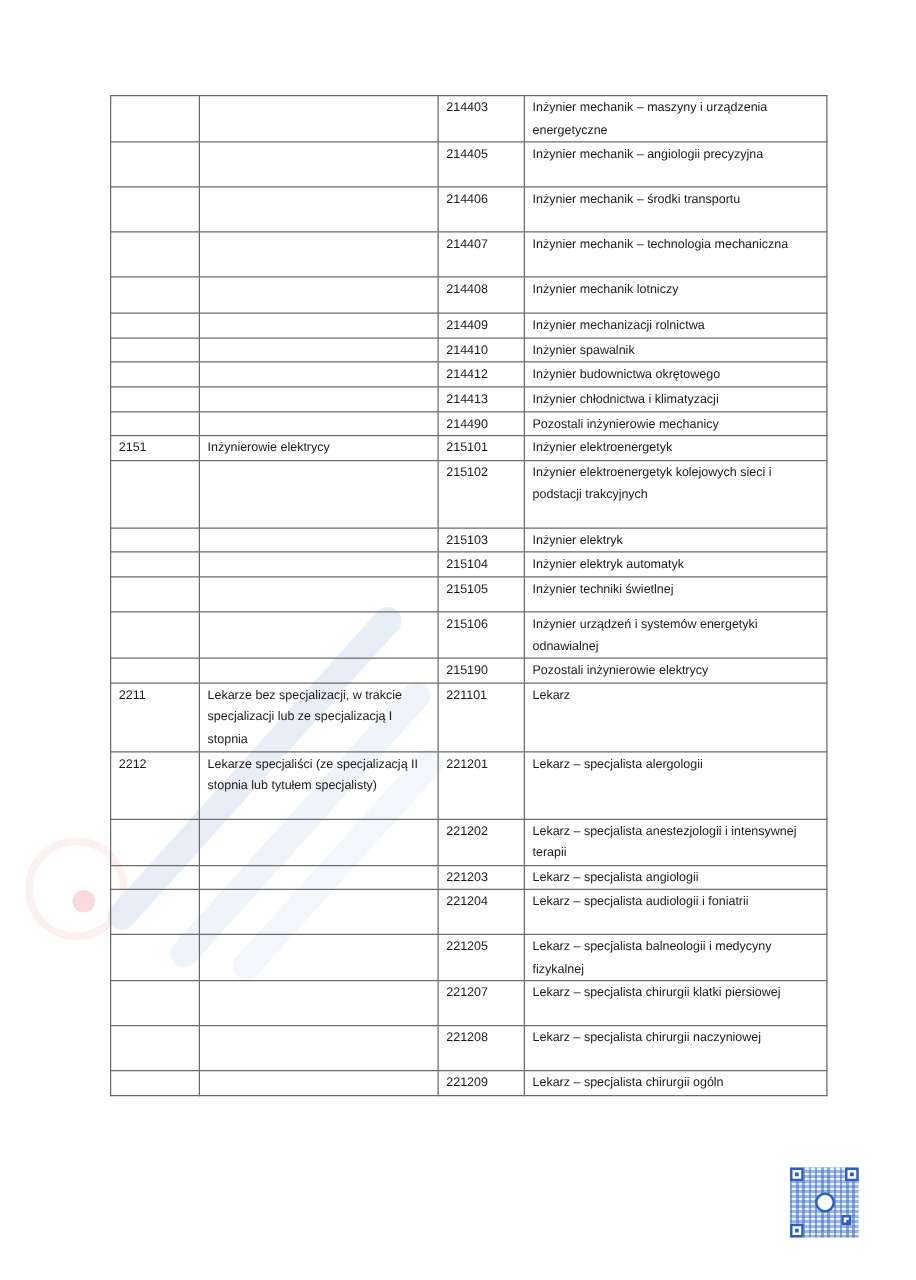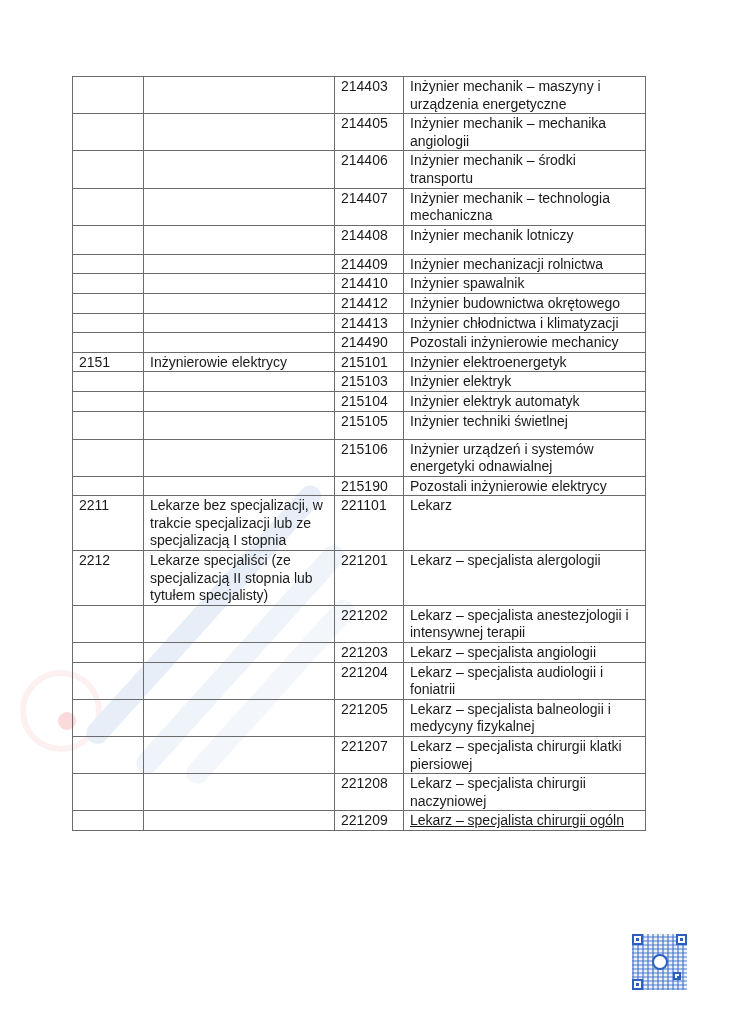--- a/index.html
+++ b/index.html
@@ -45,26 +45,26 @@
     .watermark .stripe {
       position: absolute;
       background: #7fa6dd;
       height: 22px;
       border-radius: 11px;
       transform: rotate(-48deg);
       transform-origin: left center;
     }
     table.occ {
       position: absolute;
-      left: 72px;
+      left: 88px;
       top: 76px;
       border-collapse: collapse;
       table-layout: fixed;
       width: 573px;
-      font-size: 14px;
+      font-size: 10px;
       line-height: 17.6px;
     }
     table.occ td {
       border: 1px solid #6b6b6b;
       vertical-align: top;
       padding: 1px 6px 0 6px;
     }
     col.c1 { width: 71px; }
     col.c2 { width: 191px; }
     col.c3 { width: 69px; }
@@ -142,21 +142,21 @@
     <tr style="height:36px">
       <td class="grp"></td>
       <td class="grp"></td>
       <td class="code">214403</td>
       <td>Inżynier mechanik – maszyny i urządzenia energetyczne</td>
     </tr>
     <tr style="height:36px">
       <td class="grp"></td>
       <td class="grp"></td>
       <td class="code">214405</td>
-      <td>Inżynier mechanik – mechanika angiologii</td>
+      <td>Inżynier mechanik – angiologii precyzyjna</td>
     </tr>
     <tr style="height:36px">
       <td class="grp"></td>
       <td class="grp"></td>
       <td class="code">214406</td>
       <td>Inżynier mechanik – środki transportu</td>
     </tr>
     <tr style="height:36px">
       <td class="grp"></td>
       <td class="grp"></td>
@@ -197,20 +197,26 @@
       <td class="grp"></td>
       <td class="grp"></td>
       <td class="code">214490</td>
       <td>Pozostali inżynierowie mechanicy</td>
     </tr>
     <tr class="h1" style="height:19px">
       <td class="grp">2151</td>
       <td class="grp">Inżynierowie elektrycy</td>
       <td class="code">215101</td>
       <td>Inżynier elektroenergetyk</td>
+    </tr>
+    <tr style="height:54px">
+      <td class="grp"></td>
+      <td class="grp"></td>
+      <td class="code">215102</td>
+      <td>Inżynier elektroenergetyk kolejowych sieci i podstacji trakcyjnych</td>
     </tr>
     <tr class="h1" style="height:19px">
       <td class="grp"></td>
       <td class="grp"></td>
       <td class="code">215103</td>
       <td>Inżynier elektryk</td>
     </tr>
     <tr class="h1" style="height:19px">
       <td class="grp"></td>
       <td class="grp"></td>
@@ -280,21 +286,21 @@
     <tr style="height:36px">
       <td class="grp"></td>
       <td class="grp"></td>
       <td class="code">221208</td>
       <td>Lekarz – specjalista chirurgii naczyniowej</td>
     </tr>
     <tr class="h1" style="height:19px">
       <td class="grp"></td>
       <td class="grp"></td>
       <td class="code">221209</td>
-      <td style="white-space:nowrap; overflow:hidden;text-decoration:underline;">Lekarz – specjalista chirurgii ogóln</td>
+      <td style="white-space:nowrap; overflow:hidden;">Lekarz – specjalista chirurgii ogóln</td>
     </tr>
   </tbody>
 </table>
 
 <div class="qr">
   <div class="finder f-tl"></div>
   <div class="finder f-tr"></div>
   <div class="finder f-bl"></div>
   <div class="finder f-br"></div>
   <div class="center"></div>

